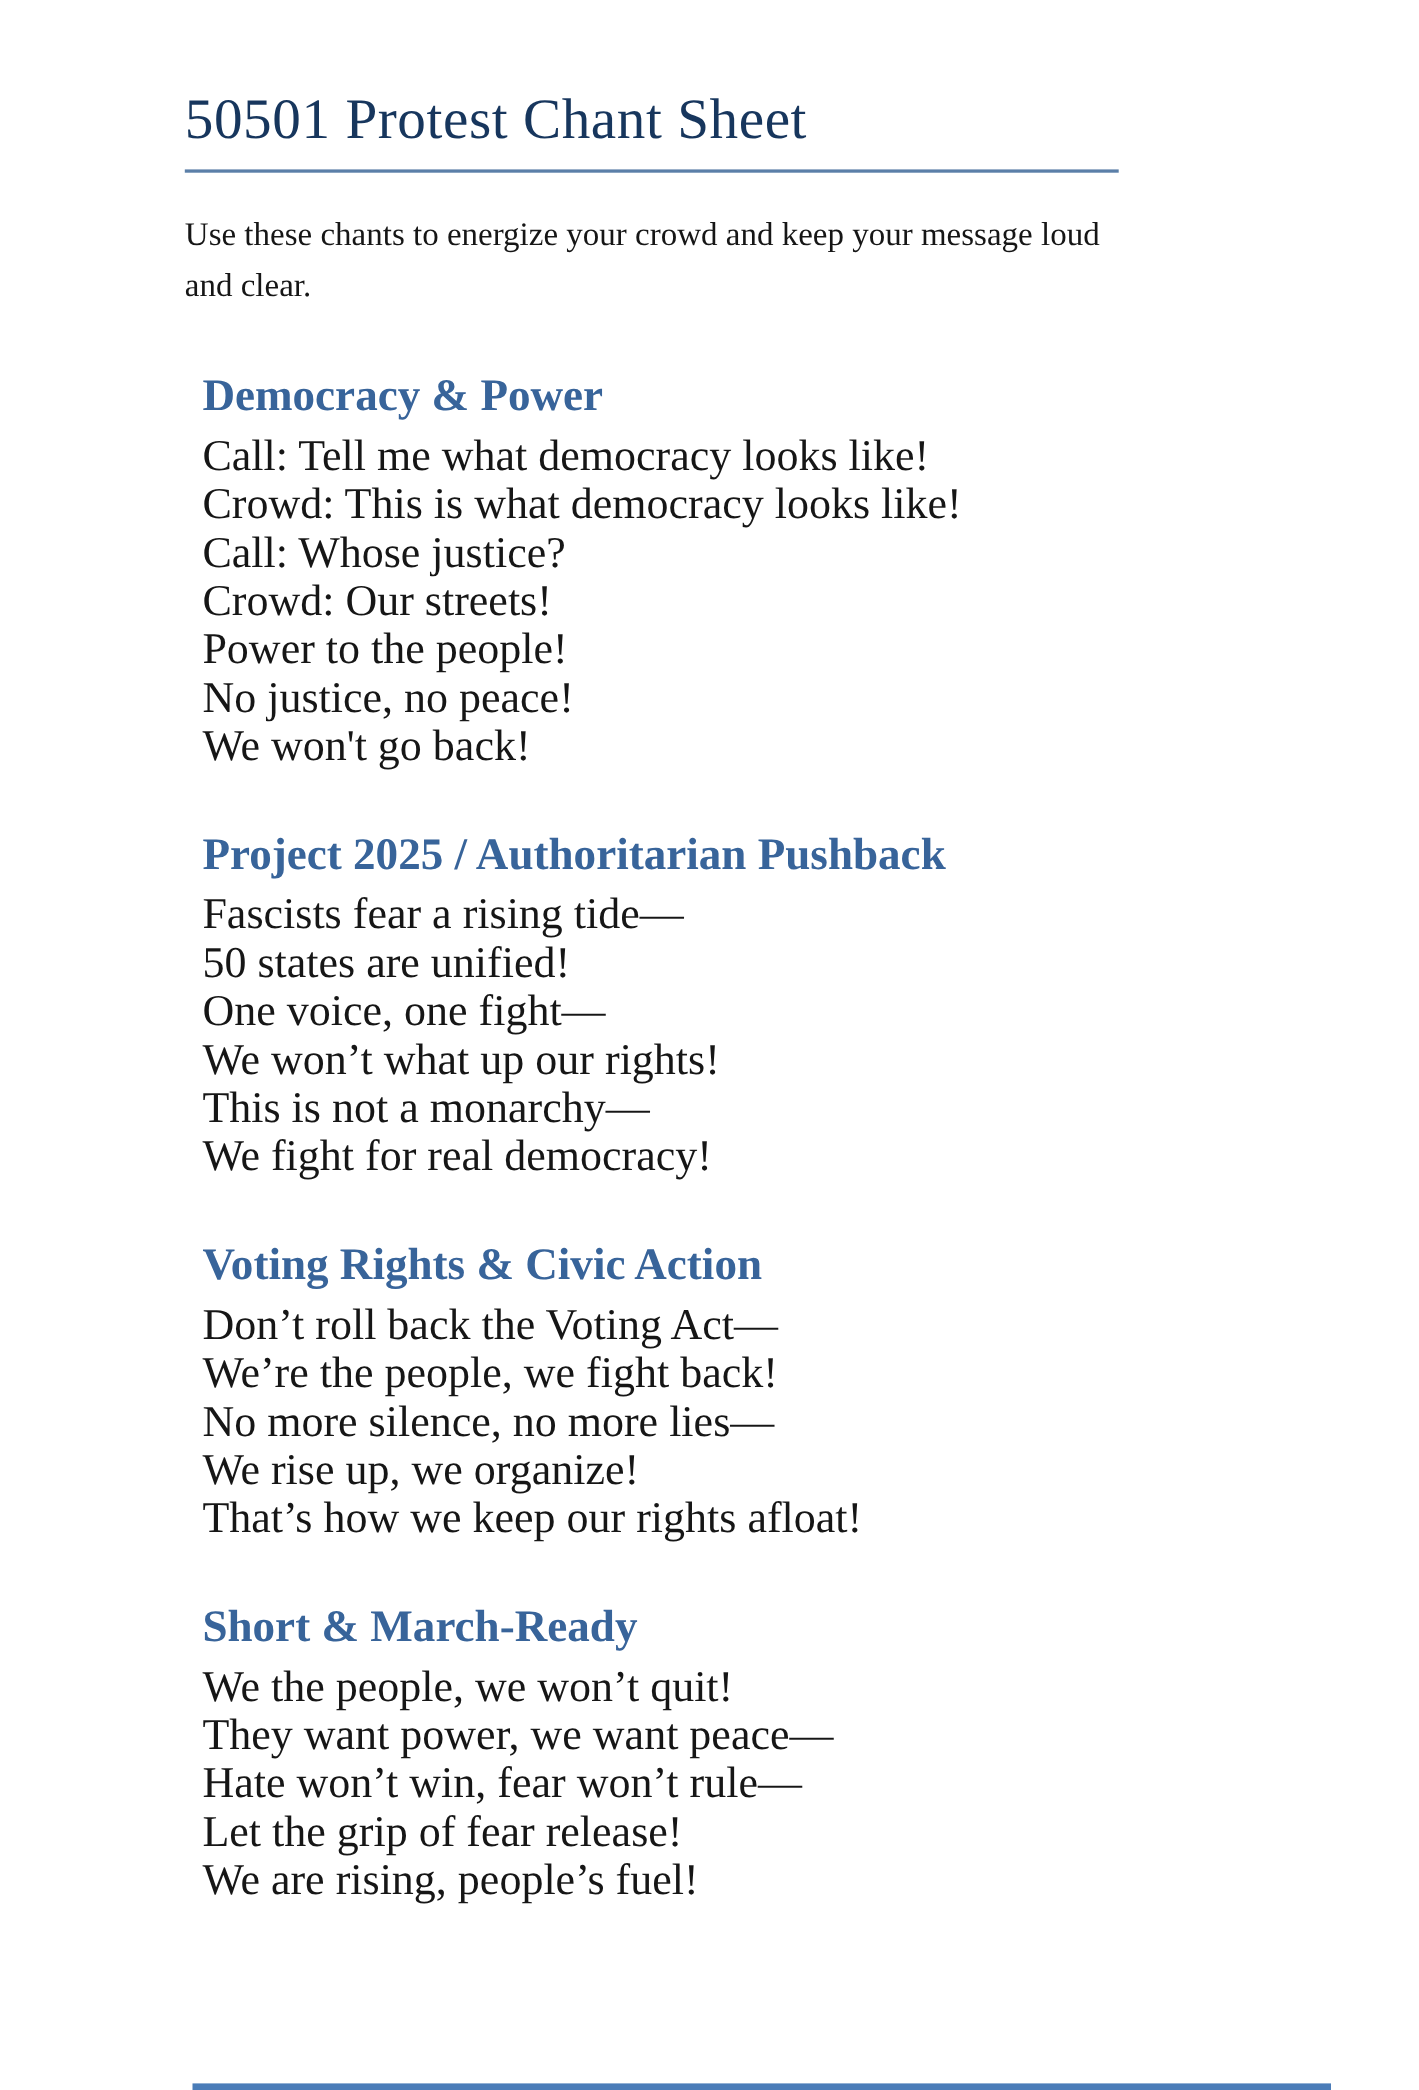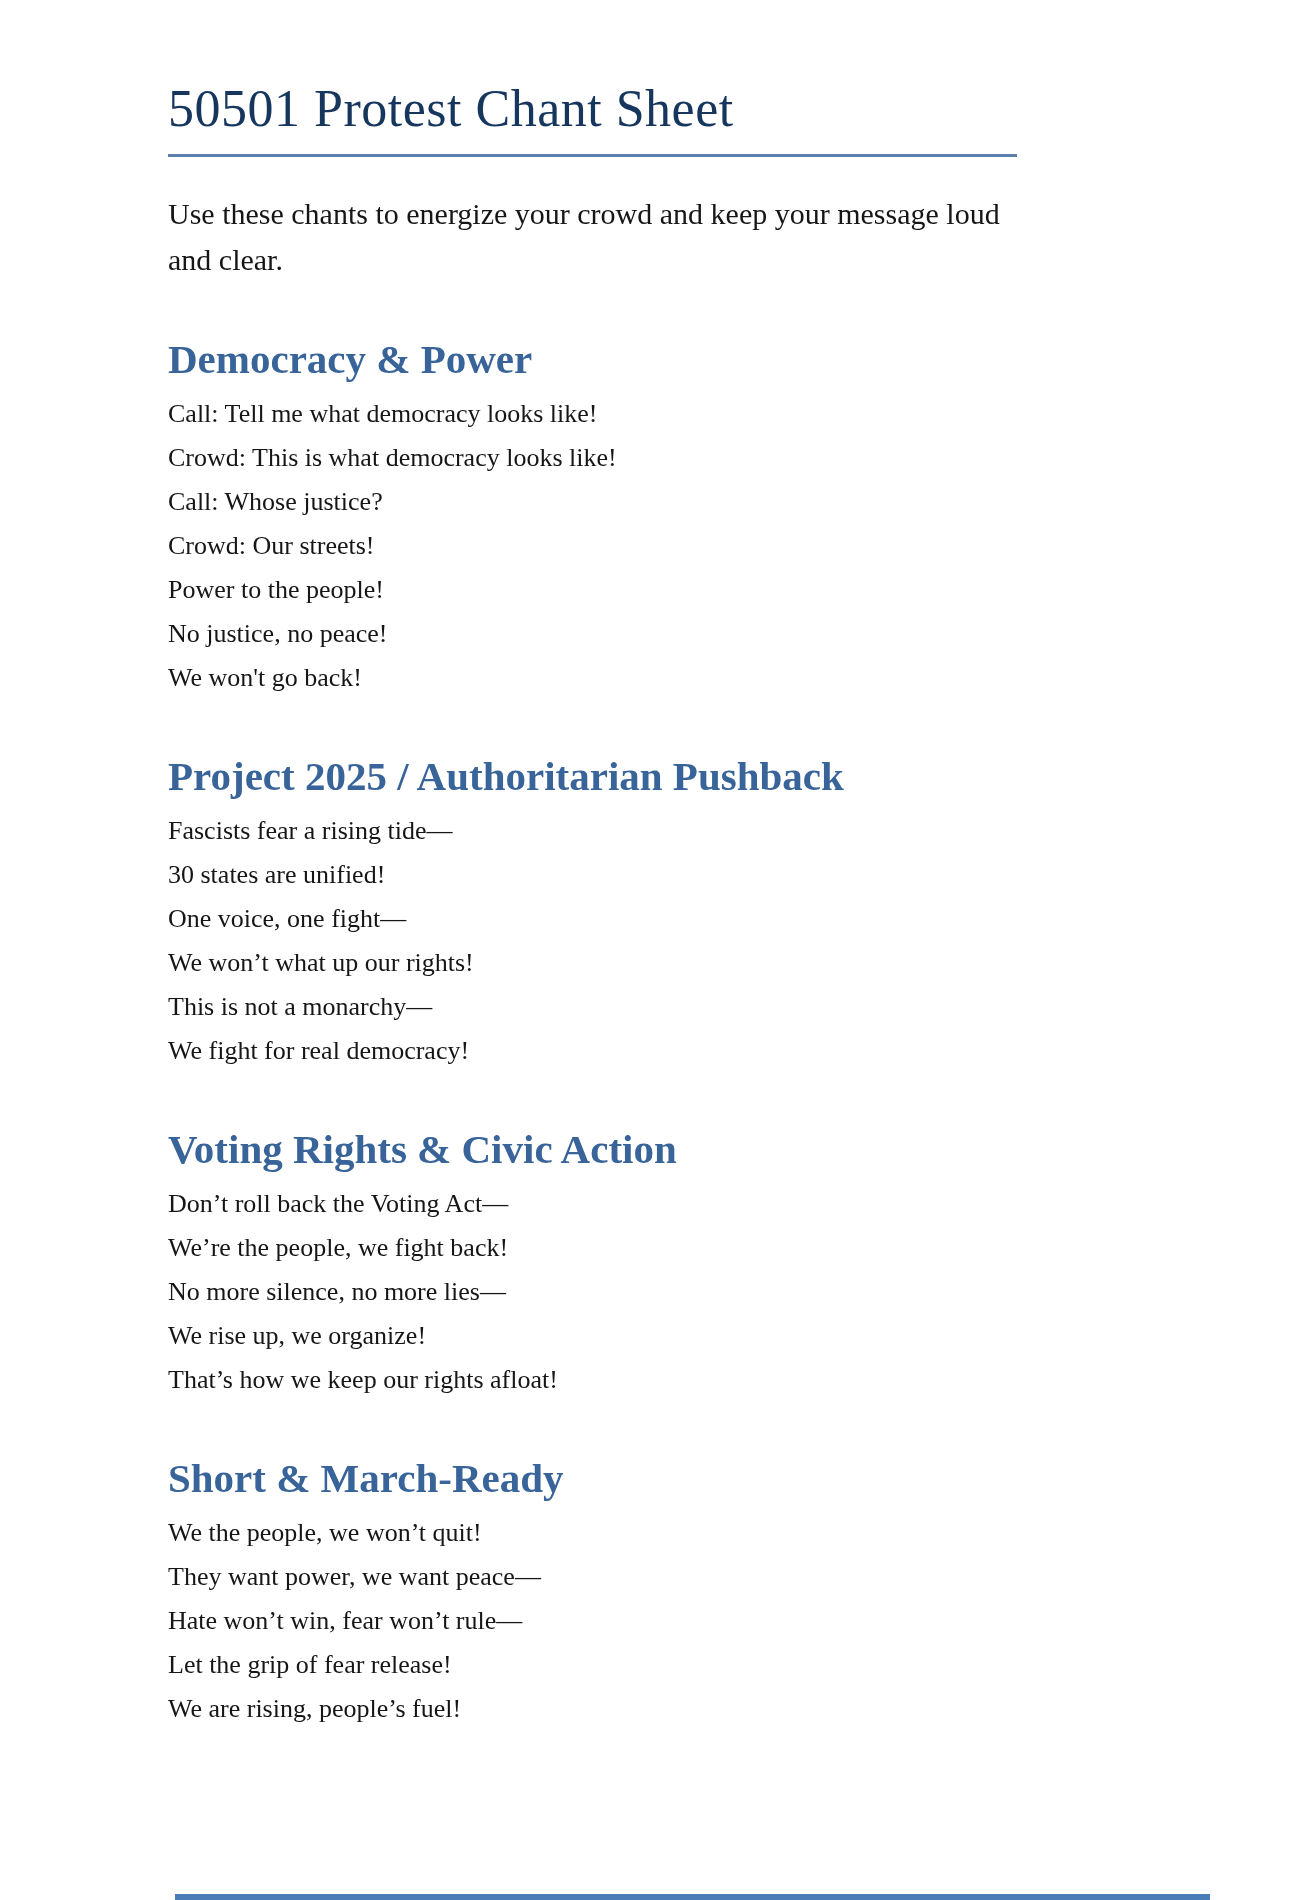--- a/index.html
+++ b/index.html
@@ -30,31 +30,31 @@
     border-bottom: 3px solid #5B7FA8;
   }
   p.intro {
     margin: 34px 0 0 0;
     width: 860px;
     font-size: 30px;
     line-height: 46px;
     color: #161616;
   }
   section.chant-section {
-    margin: 0;
+    margin: 16px;
   }
   h2.section-heading {
     margin: 52px 0 8px 0;
     font-size: 41px;
     line-height: 49px;
     font-weight: 700;
     color: #38649A;
   }
   .chant-line {
-    font-size: 26px;
+    font-size: 40px;
     line-height: 44px;
     color: #161616;
     white-space: nowrap;
   }
   .footer-rule {
     position: absolute;
     left: 95px;
     right: 0;
     bottom: 0;
     height: 6px;
@@ -76,21 +76,21 @@
         <div class="chant-line">Crowd: This is what democracy looks like!</div>
         <div class="chant-line">Call: Whose justice?</div>
         <div class="chant-line">Crowd: Our streets!</div>
         <div class="chant-line">Power to the people!</div>
         <div class="chant-line">No justice, no peace!</div>
         <div class="chant-line">We won't go back!</div>
       </section>
       <section class="chant-section">
         <h2 class="section-heading">Project 2025 / Authoritarian Pushback</h2>
         <div class="chant-line">Fascists fear a rising tide—</div>
-        <div class="chant-line">30 states are unified!</div>
+        <div class="chant-line">50 states are unified!</div>
         <div class="chant-line">One voice, one fight—</div>
         <div class="chant-line">We won’t what up our rights!</div>
         <div class="chant-line">This is not a monarchy—</div>
         <div class="chant-line">We fight for real democracy!</div>
       </section>
       <section class="chant-section">
         <h2 class="section-heading">Voting Rights &amp; Civic Action</h2>
         <div class="chant-line">Don’t roll back the Voting Act—</div>
         <div class="chant-line">We’re the people, we fight back!</div>
         <div class="chant-line">No more silence, no more lies—</div>

